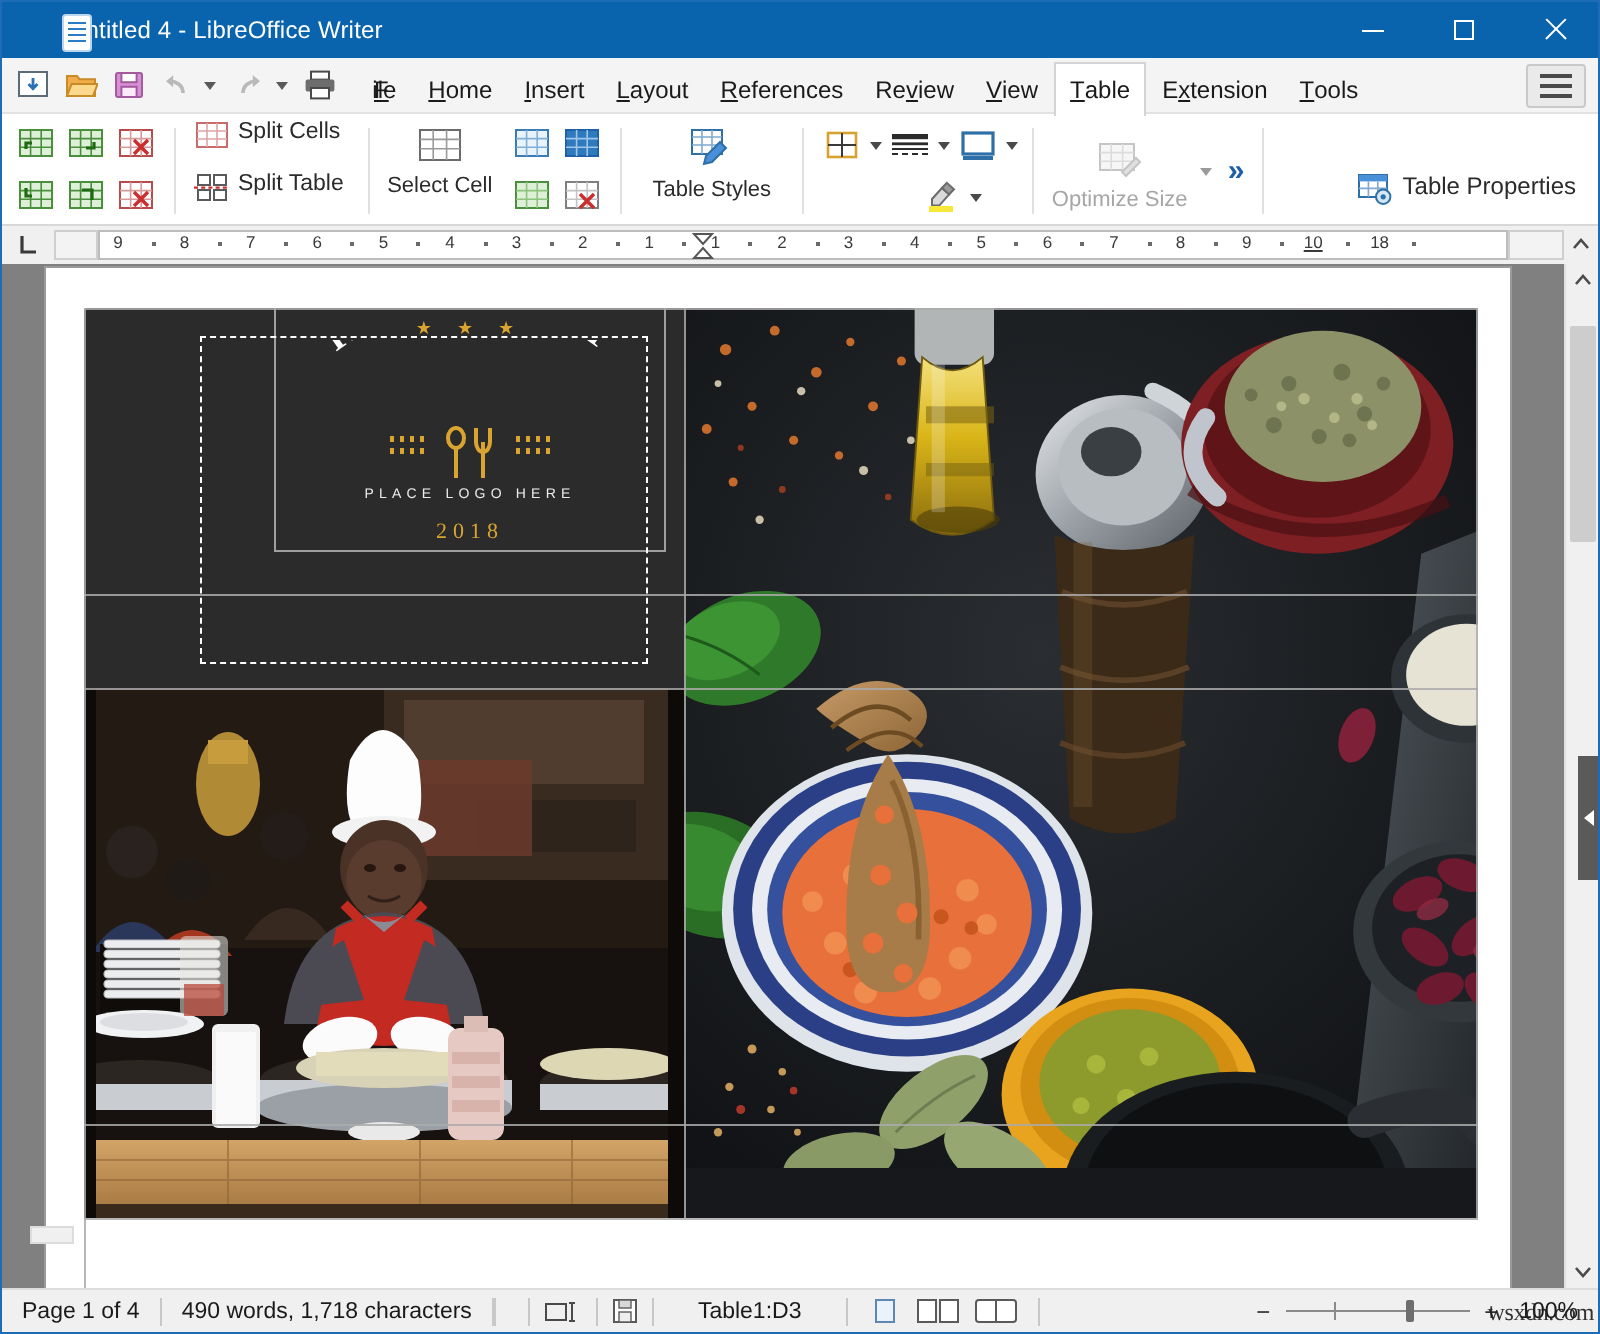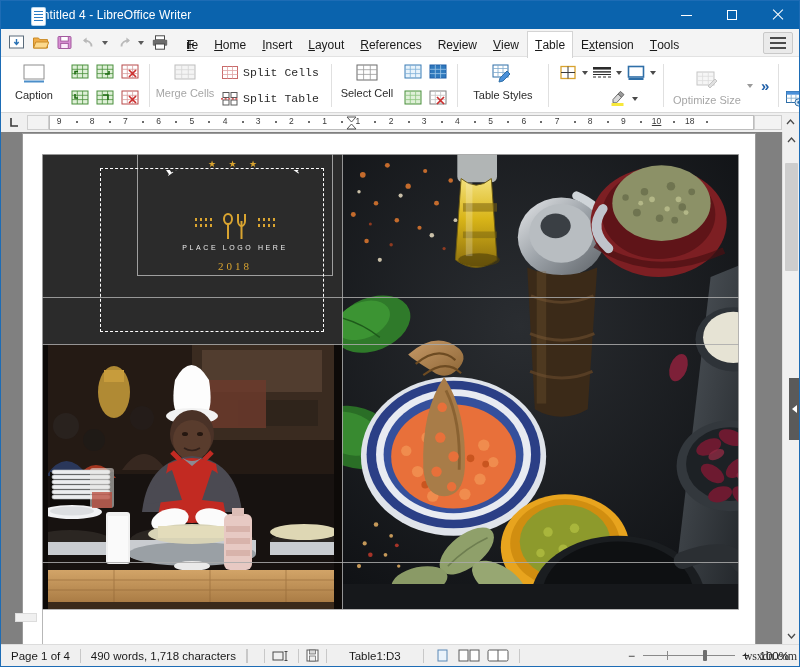--- a/index.html
+++ b/index.html
@@ -72,22 +72,22 @@
   .rsep { width: 1px; background: #e0e0e0; margin: 5px 4px; flex: 0 0 1px; }
   .big-btn {
     width: 56px; display: flex; flex-direction: column; align-items: center;
     justify-content: flex-start; padding-top: 4px; border-radius: 2px;
   }
   .big-btn .lbl { font-size: 11px; color: #2b2b2b; margin-top: 4px; white-space: nowrap; }
   .big-btn.disabled .lbl { color: #a6a6a6; }
   .grid2 { display: grid; grid-template-rows: 25px 25px; grid-auto-flow: column; gap: 1px; align-items: center; }
   .mini-btn { width: 24px; height: 24px; display: flex; align-items: center; justify-content: center; border-radius: 2px; }
   .txt-btn {
-    height: 25px; display: flex; align-items: center; gap: 4px; padding: 0 5px 0 2px;
-    font-size: 11.5px; color: #2b2b2b; border-radius: 2px; white-space: nowrap; font-family: Liberation Mono, monospace;
+    height: 25px; display: flex; align-items: flex-start; gap: 4px; padding: 0 5px 0 2px;
+    font-size: 11.5px; color: #2b2b2b; border-radius: 2px; white-space: nowrap;
   }
   .stack2 { display: flex; flex-direction: column; justify-content: center; gap: 1px; }
   .chev { font-size: 15px; color: #1f5fa8; font-weight: bold; letter-spacing: -2px; padding: 0 4px; }
   .tbl-right { margin-left: auto; display: flex; flex-direction: column; justify-content: center;
                padding-right: 6px; gap: 2px; }
   .tbl-right .top { display: flex; align-items: center; justify-content: flex-end; gap: 7px;
                     font-size: 12px; padding-right: 10px; height: 24px; }
   .small-caret { width: 0; height: 0; border-left: 3px solid transparent; border-right: 3px solid transparent;
                  border-top: 4px solid #4a4a4a; }
   .caret-gray { width: 0; height: 0; border-left: 3px solid transparent; border-right: 3px solid transparent;
@@ -276,29 +276,20 @@
 
     <div class="hamburger">
       <span></span>
         <span></span>
         <span></span>
     </div>
   </div>
 
   <div class="ribbon">
 
-    <div class="rgroup">
-      <div class="big-btn">
-        <svg width="26" height="22" viewBox="0 0 26 22">
-          <rect x="3" y="2" width="20" height="14" fill="#fff" stroke="#8e8e8e"></rect>
-          <rect x="3" y="17.5" width="20" height="2" fill="#4b8ec9"></rect>
-        </svg>
-        <div class="lbl">Caption</div>
-      </div>
-    </div>
 
     <div class="rgroup grid2">
       <div class="mini-btn">
         <svg width="20" height="19" viewBox="0 0 20 19">
           <rect x="2" y="3" width="16" height="13" fill="#dff0d8" stroke="#4a8f3c"></rect>
           <path d="M2 7.3 h16 M2 11.6 h16 M7.3 3 v13 M12.6 3 v13" stroke="#4a8f3c" stroke-width=".8"></path>
           <path d="M5 12.5 v-3 h3" stroke="#1e6b12" stroke-width="1.6" fill="none"></path>
         </svg>
       </div>
       <div class="mini-btn">
@@ -333,29 +324,20 @@
         <svg width="20" height="19" viewBox="0 0 20 19">
           <rect x="2" y="3" width="16" height="13" fill="#fff" stroke="#b84a4a"></rect>
           <path d="M2 7.3 h16 M2 11.6 h16 M7.3 3 v13 M12.6 3 v13" stroke="#d79a9a" stroke-width=".8"></path>
           <path d="M9 8 l7 7 M16 8 l-7 7" stroke="#cc2d2d" stroke-width="1.7"></path>
         </svg>
       </div>
     </div>
 
     <div class="rsep"></div>
 
-    <div class="rgroup">
-      <div class="big-btn disabled">
-        <svg width="26" height="20" viewBox="0 0 26 20">
-          <rect x="3" y="2" width="20" height="14" fill="#f4f4f4" stroke="#bdbdbd"></rect>
-          <path d="M3 6.7 h20 M3 11.3 h20 M9.7 2 v14 M16.3 2 v14" stroke="#d4d4d4" stroke-width=".8"></path>
-        </svg>
-        <div class="lbl">Merge Cells</div>
-      </div>
-    </div>
 
     <div class="rgroup stack2">
       <div class="txt-btn">
         <svg width="18" height="16" viewBox="0 0 18 16">
           <rect x="1.5" y="1.5" width="15" height="12" fill="#fff" stroke="#c96b6b"></rect>
           <path d="M1.5 5.5 h15 M1.5 9.5 h15 M6.5 1.5 v12 M11.5 1.5 v12" stroke="#e0a5a5" stroke-width=".8"></path>
         </svg>
         <span>Split Cells</span>
       </div>
       <div class="txt-btn">

